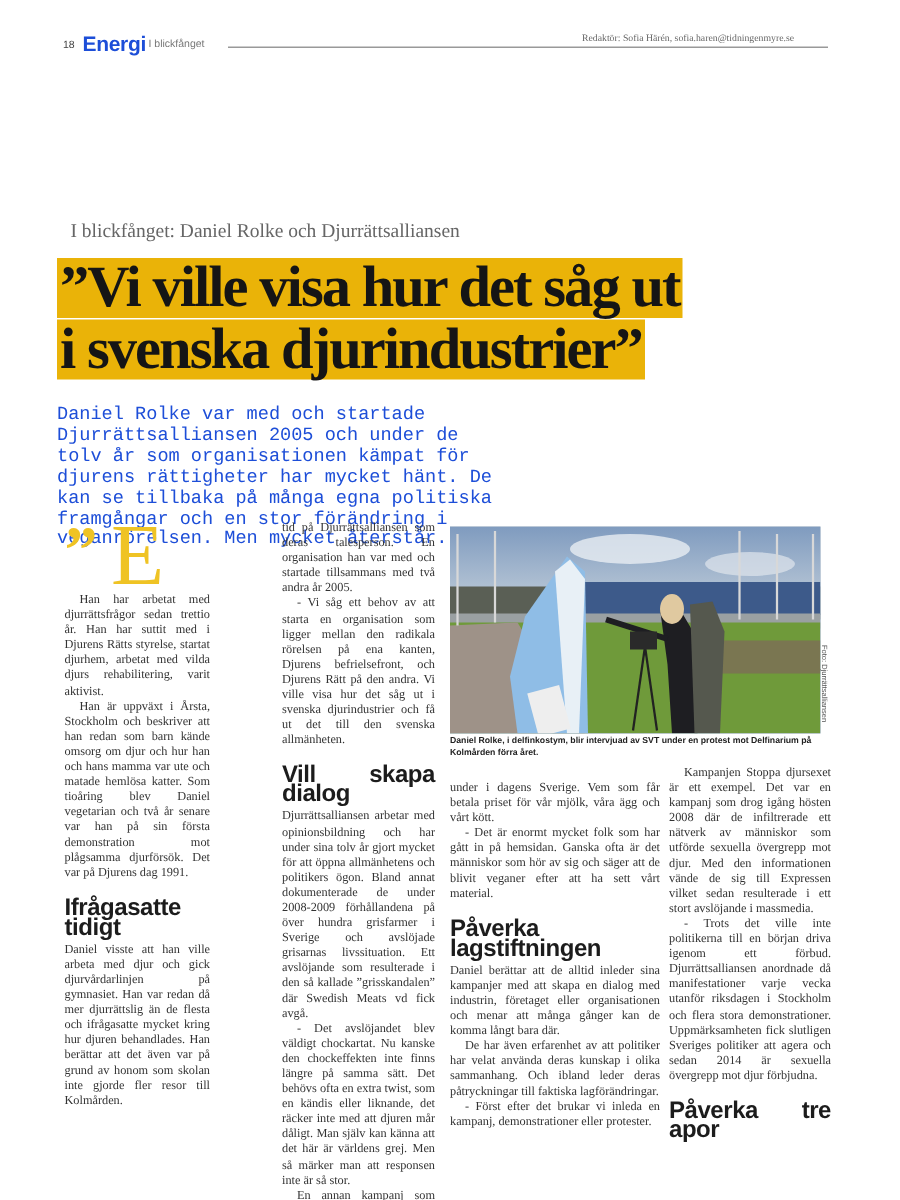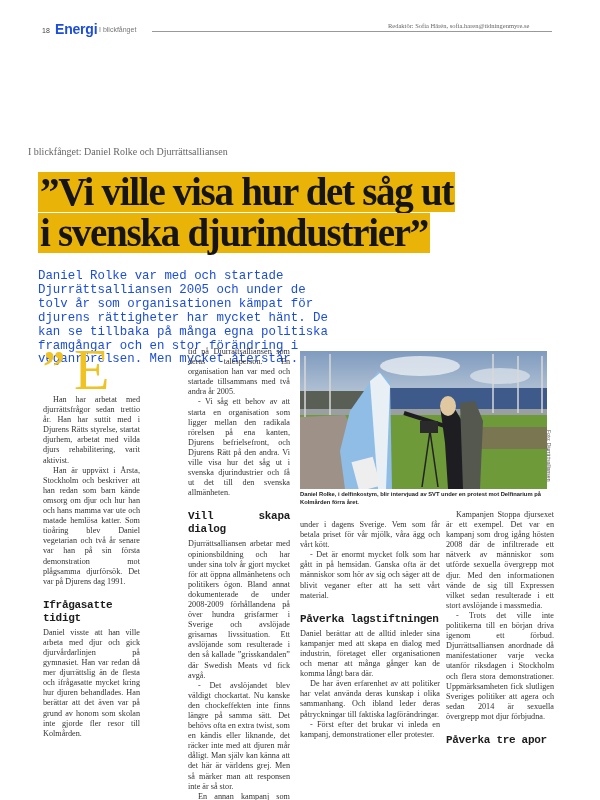--- a/index.html
+++ b/index.html
@@ -6,30 +6,30 @@
   html, body { width: 600px; height: 800px; background: #ffffff; overflow: hidden; }
   body { position: relative; font-family: "DejaVu Serif", serif; color: #222; }
 
   .topbar { position: absolute; left: 0; top: 0; width: 600px; height: 40px; }
   .pagenum { position: absolute; left: 42px; top: 27px; font-family: "Liberation Sans", sans-serif; font-size: 7px; color: #444; }
   .section { position: absolute; left: 55px; top: 21px; font-family: "Liberation Sans", sans-serif; font-size: 14px; font-weight: bold; color: #1d4ed8; letter-spacing: -0.2px; }
   .subsection { position: absolute; left: 99px; top: 26px; font-family: "Liberation Sans", sans-serif; font-size: 7px; color: #777; }
   .rule { position: absolute; left: 152px; top: 31px; width: 400px; height: 1px; background: #999; }
   .editor { position: absolute; left: 388px; top: 22px; font-family: "Liberation Serif", serif; font-size: 6.5px; color: #666; }
 
-  .kicker { position: absolute; left: 28px; top: 146px; font-family: "Liberation Serif", serif; font-size: 10px; color: #666; }
+  .kicker { position: absolute; left: 47px; top: 146px; font-family: "Liberation Serif", serif; font-size: 13px; color: #666; }
   .headline-wrap { position: absolute; left: 38px; top: 172px; width: 540px; }
   .headline-line { display: inline-block; background: #eab308; font-family: Liberation Serif, serif; font-weight: bold; font-size: 39px; line-height: 40px; color: #151515; letter-spacing: -1.3px; padding: 0 2px; margin-bottom: 1px; }
 
   .lede { position: absolute; left: 38px; top: 270px; width: 300px; font-family: Liberation Mono, monospace; font-size: 12.4px; line-height: 13.9px; color: #1d4ed8; }
 
   .col { position: absolute; font-family: "Liberation Serif", serif; font-size: 8.2px; line-height: 10.1px; color: #333; text-align: justify; hyphens: auto; }
   .col p { text-indent: 0; }
   .col p.ind { text-indent: 10px; }
-  .col h3 { font-family: Liberation Mono, monospace; font-size: 11px; font-weight: bold; color: #1c1c1c; margin: 12px 0 3px 0; line-height: 13px; letter-spacing: -0.3px; }
+  .col h3 { font-family: Liberation Sans, sans-serif; font-size: 16px; font-weight: bold; color: #1c1c1c; margin: 12px 0 3px 0; line-height: 13px; letter-spacing: -0.3px; }
 
   .col1 { left: 43px; top: 347px; width: 97px; }
   .col2 { left: 188px; top: 347px; width: 102px; }
   .col3 { left: 300px; top: 520px; width: 140px; }
   .col4 { left: 446px; top: 510px; width: 108px; }
 
   .dropcap-row { position: relative; height: 48px; }
   .quote-mark { position: absolute; left: 0; top: -2px; font-family: "Liberation Serif", serif; font-weight: bold; font-size: 44px; line-height: 44px; color: #efc324; }
   .dropcap { position: absolute; left: 31px; top: -2px; font-family: "Liberation Serif", serif; font-size: 58px; line-height: 50px; color: #efc324; }
   .dropcap-text { position: absolute; left: 67px; top: 0; width: 33px; font-size: 8.2px; line-height: 10.1px; }

